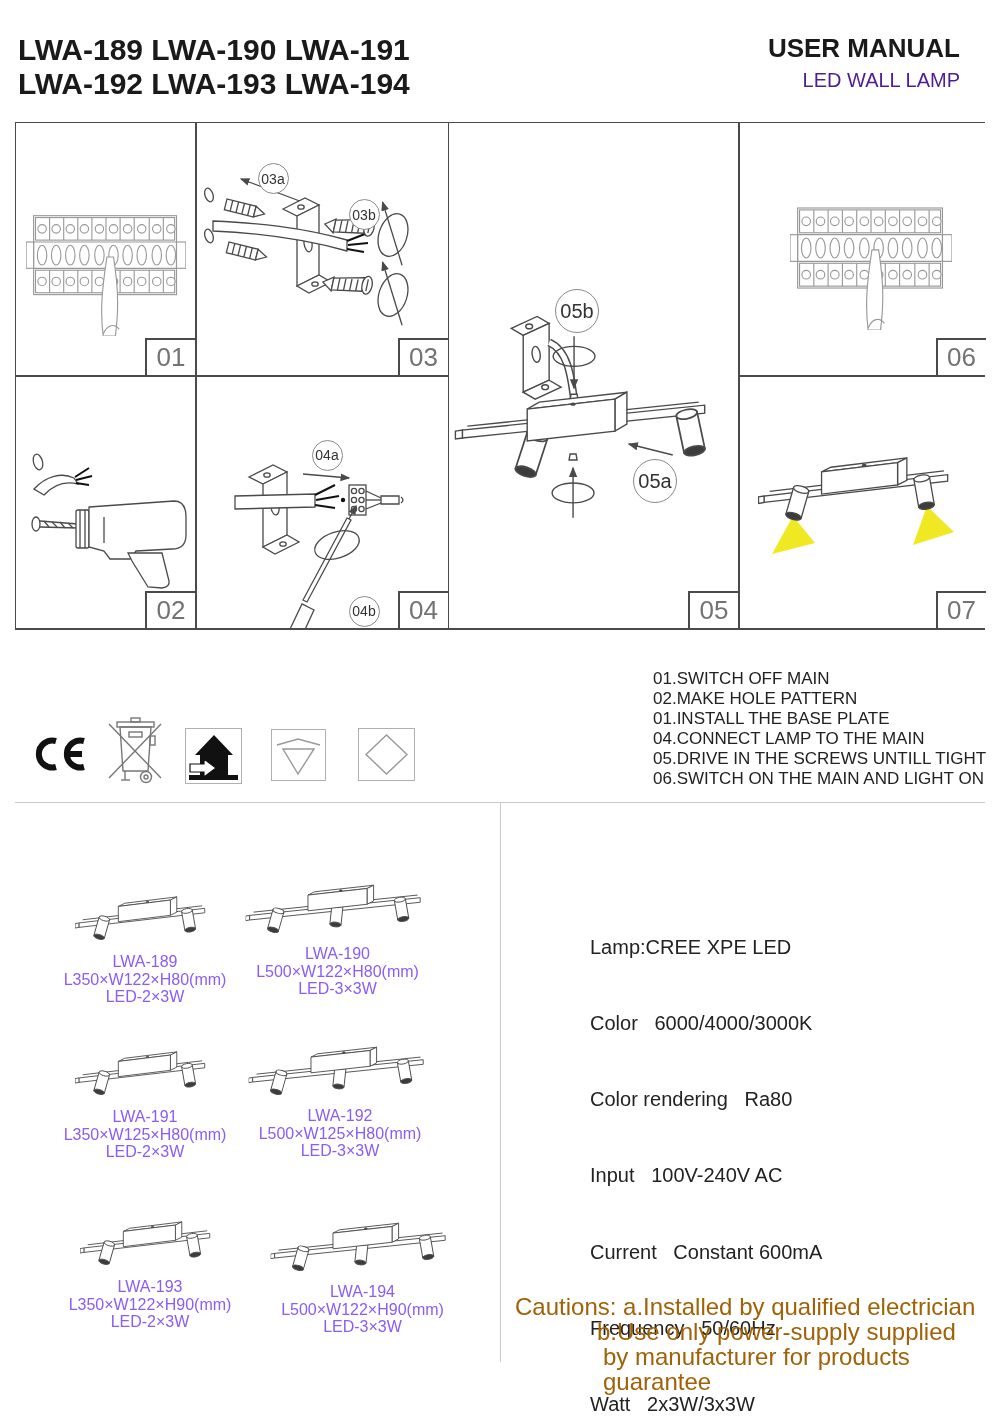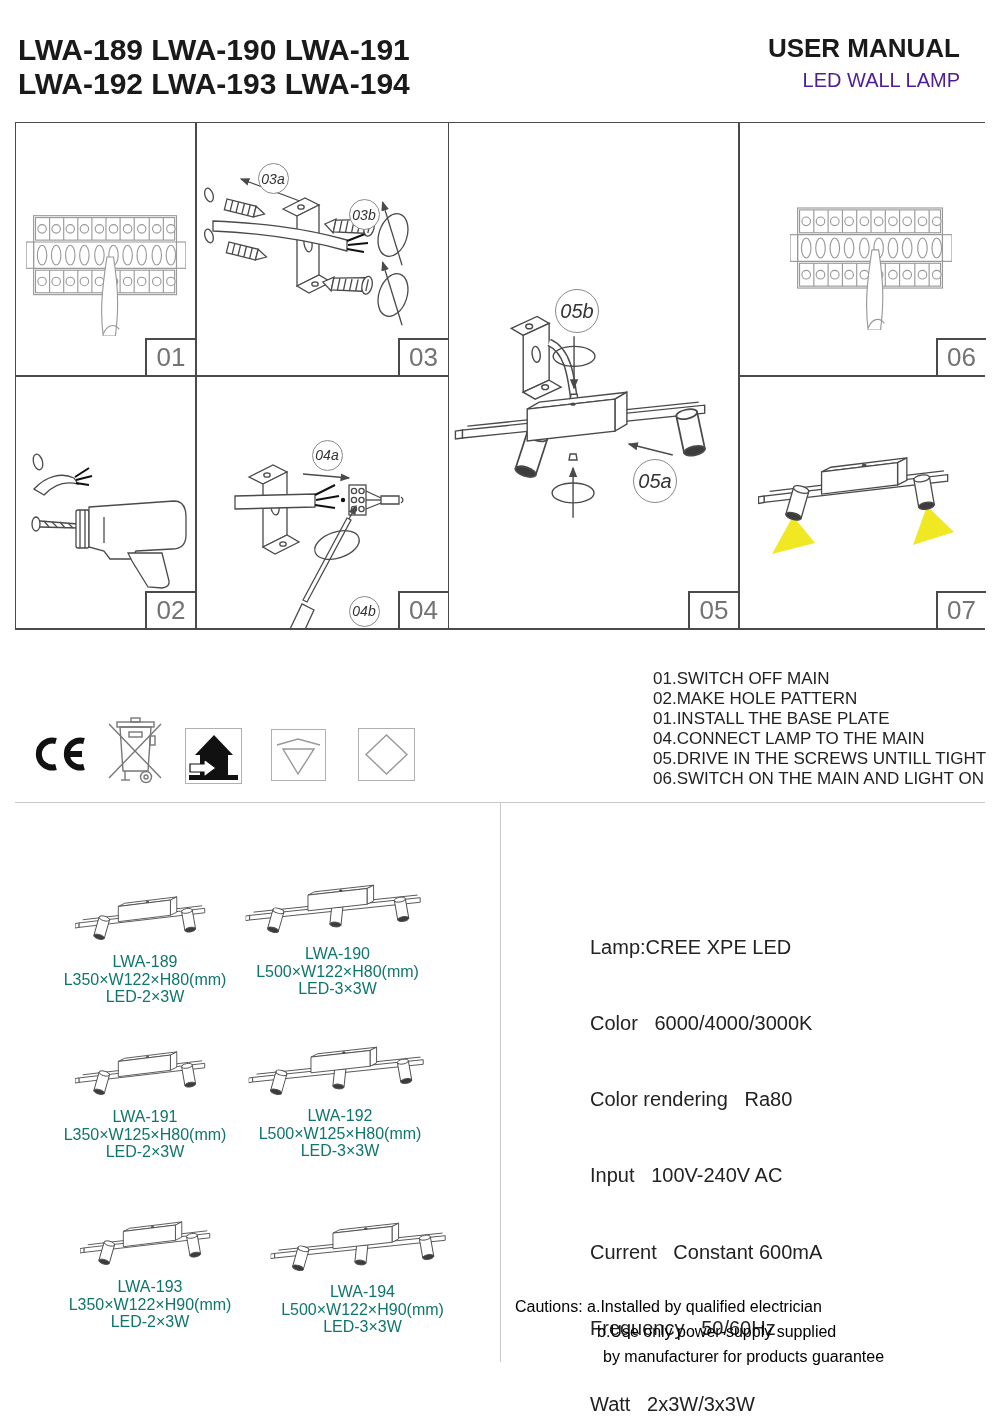--- a/index.html
+++ b/index.html
@@ -13,38 +13,38 @@
   
   .grid{position:absolute;left:15px;top:122px;width:970px;height:508px;
         display:grid;grid-template-columns:179px 251px 289px 246px;grid-template-rows:252px 251px;
         gap:1.5px;background:#4a4a4a;border:1.5px solid #4a4a4a;box-sizing:border-box;}
   .panel{position:relative;background:#fff;overflow:hidden;}
   .panel svg.art{position:absolute;left:0;top:0;width:100%;height:100%;}
   .pnum{position:absolute;right:0;bottom:0;width:48px;height:35px;background:#fff;
         border-left:2px solid #4a4a4a;border-top:2px solid #4a4a4a;
         display:flex;align-items:center;justify-content:center;font-size:26px;color:#737373;}
   .callout{position:absolute;border:1.2px solid #8a8a8a;border-radius:50%;background:#fff;
-           display:flex;align-items:center;justify-content:center;color:#333;font-style:italic;}
+           display:flex;align-items:center;justify-content:center;color:#333;}
   .callout.sm{width:29px;height:29px;font-size:14px;}
   .callout.lg{width:42px;height:42px;font-size:20px;}
   
   .cert{position:absolute;}
   .cbox{position:absolute;border:1px solid #b0b0b0;background:#fff;}
   
   .steps{position:absolute;left:653px;top:669px;font-size:17px;line-height:20px;color:#222;}
   
   .hdiv{position:absolute;left:15px;top:802px;width:970px;height:1px;background:#c9c9c9;}
   .vdiv{position:absolute;left:500px;top:802px;width:1px;height:560px;background:#c9c9c9;}
   
   .product{position:absolute;display:flex;flex-direction:column;align-items:center;}
-  .product .lines{text-align:center;font-size:16px;line-height:17.5px;margin-top:4px;color:#0f766e;}
+  .product .lines{text-align:center;font-size:16px;line-height:17.5px;margin-top:4px;color:#8b5cf6;}
   
   .specs{position:absolute;left:590px;top:884px;font-size:20px;line-height:25.4px;white-space:pre;color:#222;}
   
-  .cautions{position:absolute;left:515px;top:1294px;font-size:16px;line-height:25px;color:#000000;}
+  .cautions{position:absolute;left:515px;top:1294px;font-size:24px;line-height:25px;color:#a16207;}
   .cautions .c2{padding-left:82px;}
   .cautions .c3{padding-left:88px;}
 </style>
 </head>
 <body>
 
 <svg width="0" height="0" style="position:absolute" aria-hidden="true">
 <defs>
   <marker id="ah" viewBox="0 0 8 8" markerWidth="8" markerHeight="8" refX="6.5" refY="3" orient="auto">
     <path d="M0,0 L7.5,3 L0,6 Z" fill="#4a4a4a"></path>

